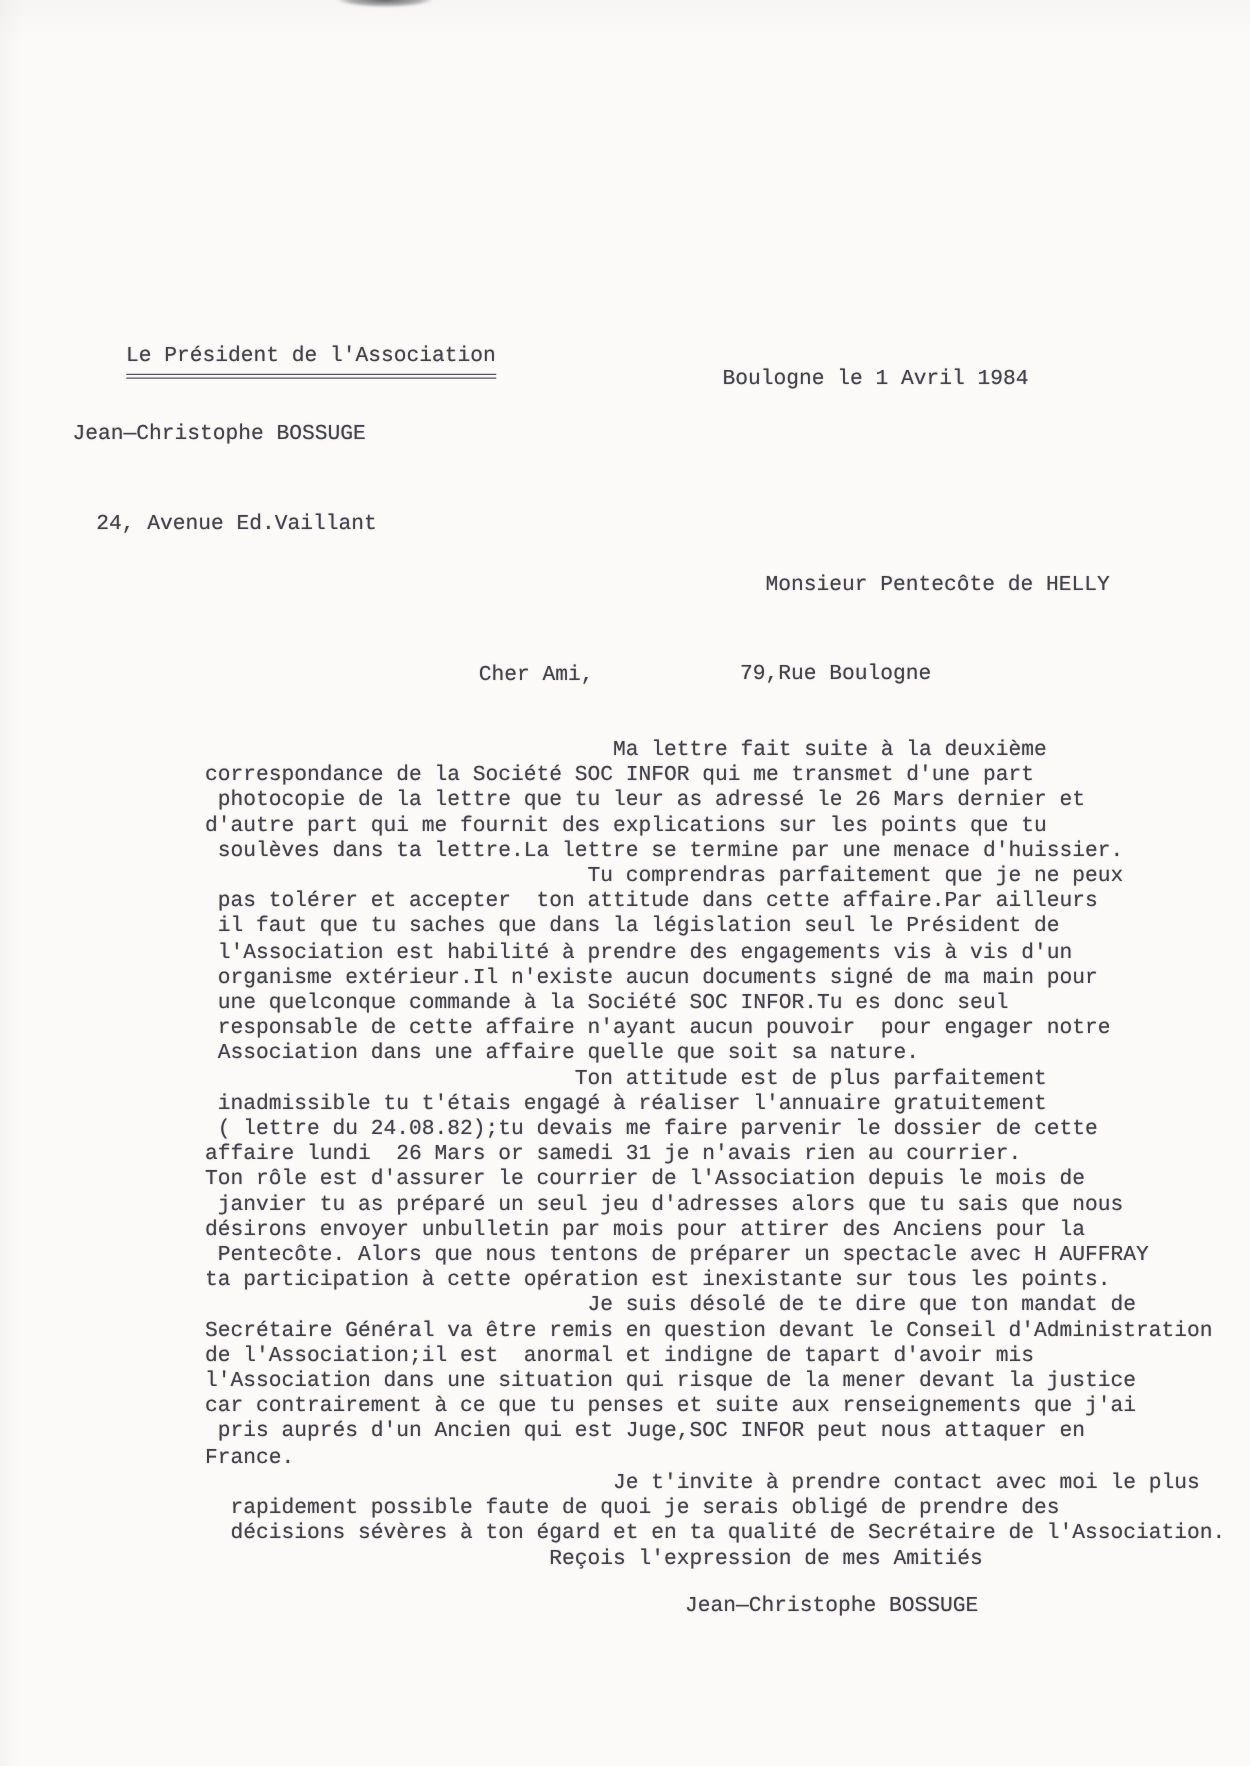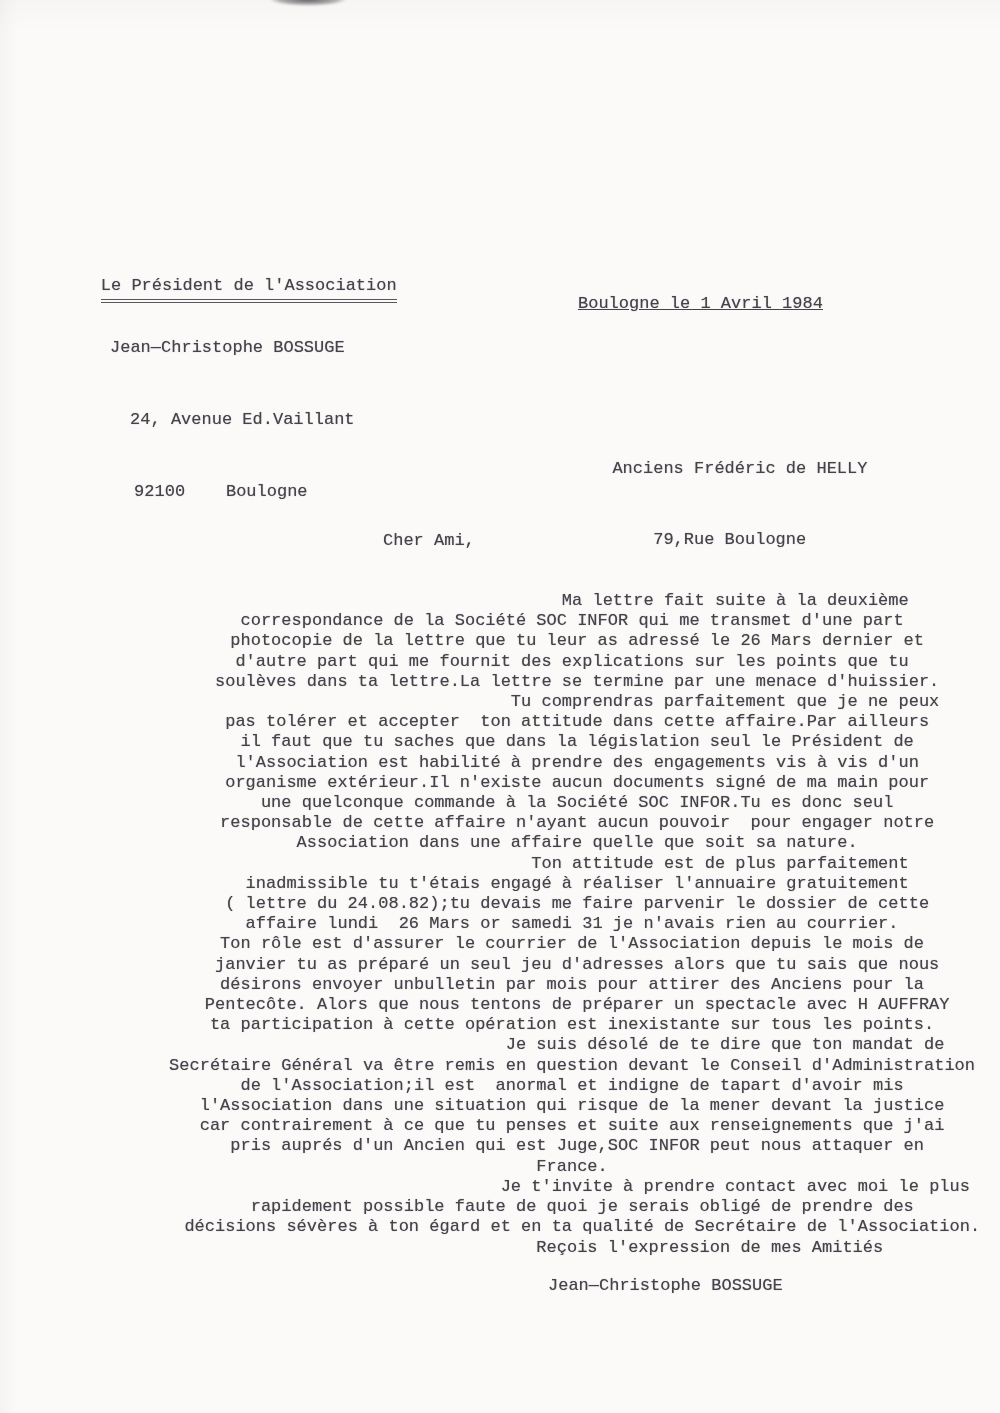--- a/index.html
+++ b/index.html
@@ -14,41 +14,40 @@
     overflow: hidden;
     font-family: "Liberation Mono", "DejaVu Sans Mono", monospace;
   }
   .page {
     position: absolute;
     inset: 0;
     background:
       linear-gradient(90deg, rgba(120,120,120,0.05), rgba(0,0,0,0) 18px),
       linear-gradient(180deg, rgba(130,130,130,0.04), rgba(0,0,0,0) 30px),
       #fbfaf9;
-    text-align: center;
   }
   .txt {
     position: absolute;
     white-space: pre;
     color: #44434a;
     font-size: 17px;
     line-height: 20.2px;
     text-shadow: 0 0 1px rgba(70,69,76,0.55);
   }
   .sender { left: 45px; top: 250px; line-height: 24px; }
   .sender .title {
     display: inline-block;
     margin-left: 15px;
     border-bottom: 4px double #57565c;
     padding-bottom: 1px;
   }
   .sender .name  { margin-left: 13px; margin-top: 9px; }
-  .sender .addr1 { margin-left: 43px; }
+  .sender .addr1 { margin-left: 32px; }
   .sender .addr2 { margin-left: 0; }
-  .dateline  { left: 578px; top: 294px; text-decoration: underline; }
+  .dateline  { left: 578px; top: 294px; }
   .recipient { left: 592px; top: 410px; line-height: 23.5px; }
   .salutation { left: 383px; top: 531px; }
   .body-block { left: 140px; top: 591px; margin-left: 24px; }
   .signature { left: 548px; top: 1276px; }
   .smudge-top {
     position: absolute;
     left: 256px;
     top: -9px;
     width: 104px;
     height: 17px;
@@ -61,27 +60,26 @@
 <body>
 
 <div class="page">
 
   <div class="smudge-top"></div>
 
   <div class="txt sender">
     <div class="title">Le Président de l'Association</div>
     <div class="name">Jean—Christophe BOSSUGE</div>
     <div class="addr1">24, Avenue Ed.Vaillant</div>
-    <div class="addr2">92100    Boulogne</div>
   </div>
 
   <div class="txt dateline">Boulogne le 1 Avril 1984</div>
 
   <div class="txt recipient">
-    <div>  Anciens Frédéric de HELLY</div>
+    <div>  Monsieur Pentecôte de HELLY</div>
     <div>79,Rue Boulogne</div>
   </div>
 
   <div class="txt salutation">Cher Ami,</div>
 
   <div class="txt body-block"><div>                                Ma lettre fait suite à la deuxième</div><div>correspondance de la Société SOC INFOR qui me transmet d'une part</div><div> photocopie de la lettre que tu leur as adressé le 26 Mars dernier et</div><div>d'autre part qui me fournit des explications sur les points que tu</div><div> soulèves dans ta lettre.La lettre se termine par une menace d'huissier.</div><div>                              Tu comprendras parfaitement que je ne peux</div><div> pas tolérer et accepter  ton attitude dans cette affaire.Par ailleurs</div><div> il faut que tu saches que dans la législation seul le Président de</div><div> l'Association est habilité à prendre des engagements vis à vis d'un</div><div> organisme extérieur.Il n'existe aucun documents signé de ma main pour</div><div> une quelconque commande à la Société SOC INFOR.Tu es donc seul</div><div> responsable de cette affaire n'ayant aucun pouvoir  pour engager notre</div><div> Association dans une affaire quelle que soit sa nature.</div><div>                             Ton attitude est de plus parfaitement</div><div> inadmissible tu t'étais engagé à réaliser l'annuaire gratuitement</div><div> ( lettre du 24.08.82);tu devais me faire parvenir le dossier de cette</div><div>affaire lundi  26 Mars or samedi 31 je n'avais rien au courrier.</div><div>Ton rôle est d'assurer le courrier de l'Association depuis le mois de</div><div> janvier tu as préparé un seul jeu d'adresses alors que tu sais que nous</div><div>désirons envoyer unbulletin par mois pour attirer des Anciens pour la</div><div> Pentecôte. Alors que nous tentons de préparer un spectacle avec H AUFFRAY</div><div>ta participation à cette opération est inexistante sur tous les points.</div><div>                              Je suis désolé de te dire que ton mandat de</div><div>Secrétaire Général va être remis en question devant le Conseil d'Administration</div><div>de l'Association;il est  anormal et indigne de tapart d'avoir mis</div><div>l'Association dans une situation qui risque de la mener devant la justice</div><div>car contrairement à ce que tu penses et suite aux renseignements que j'ai</div><div> pris auprés d'un Ancien qui est Juge,SOC INFOR peut nous attaquer en</div><div>France.</div><div>                                Je t'invite à prendre contact avec moi le plus</div><div>  rapidement possible faute de quoi je serais obligé de prendre des</div><div>  décisions sévères à ton égard et en ta qualité de Secrétaire de l'Association.</div><div>                           Reçois l'expression de mes Amitiés</div></div>
 
   <div class="txt signature">Jean—Christophe BOSSUGE</div>
 
 </div>

